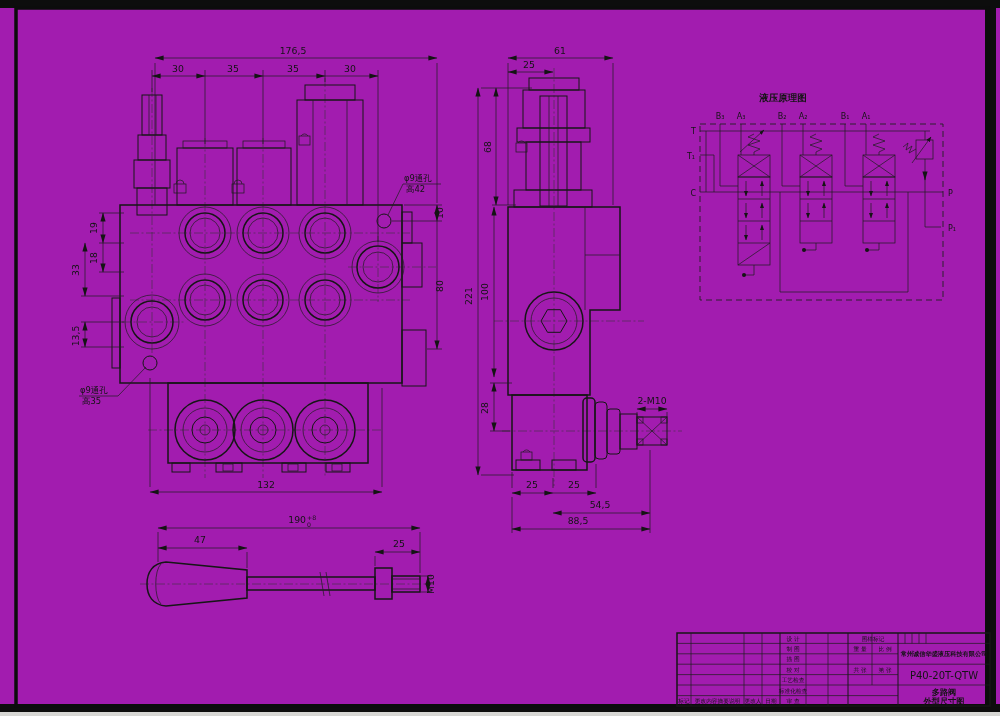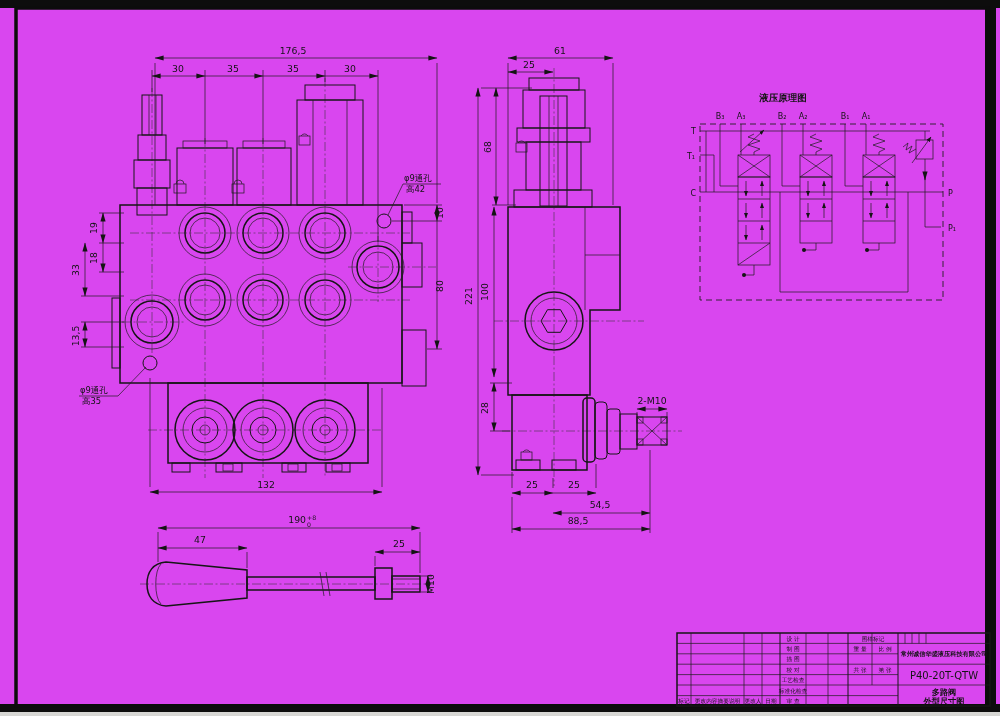--- a/index.html
+++ b/index.html
@@ -1,16 +1,16 @@
 <!DOCTYPE html>
 <html><head>
 <meta charset="utf-8">
 <style>
   html,body{margin:0;padding:0;background:#e8e8e6;}
-  .sheet{position:relative;width:1000px;height:716px;background:#d946ef;overflow:hidden;
+  .sheet{position:relative;width:1000px;height:716px;background:#a21caf;overflow:hidden;
          font-family:"DejaVu Sans","Liberation Sans",sans-serif;}
   svg{position:absolute;left:0;top:0;}
   
   .o{fill:none;stroke:#161616;stroke-width:1.5;}
   .m{fill:none;stroke:#161616;stroke-width:1;}
   .t{fill:none;stroke:#1c1c1c;stroke-width:.7;}
   .cl{fill:none;stroke:#333;stroke-width:.55;stroke-dasharray:9 2.5 2 2.5;}
   .dash{fill:none;stroke:#222;stroke-width:.9;stroke-dasharray:6 4;}
   .frame{fill:none;stroke:#0c0c0c;stroke-width:3.5;}
   text{fill:#141414;font-family:"DejaVu Sans","Liberation Sans",sans-serif;}

